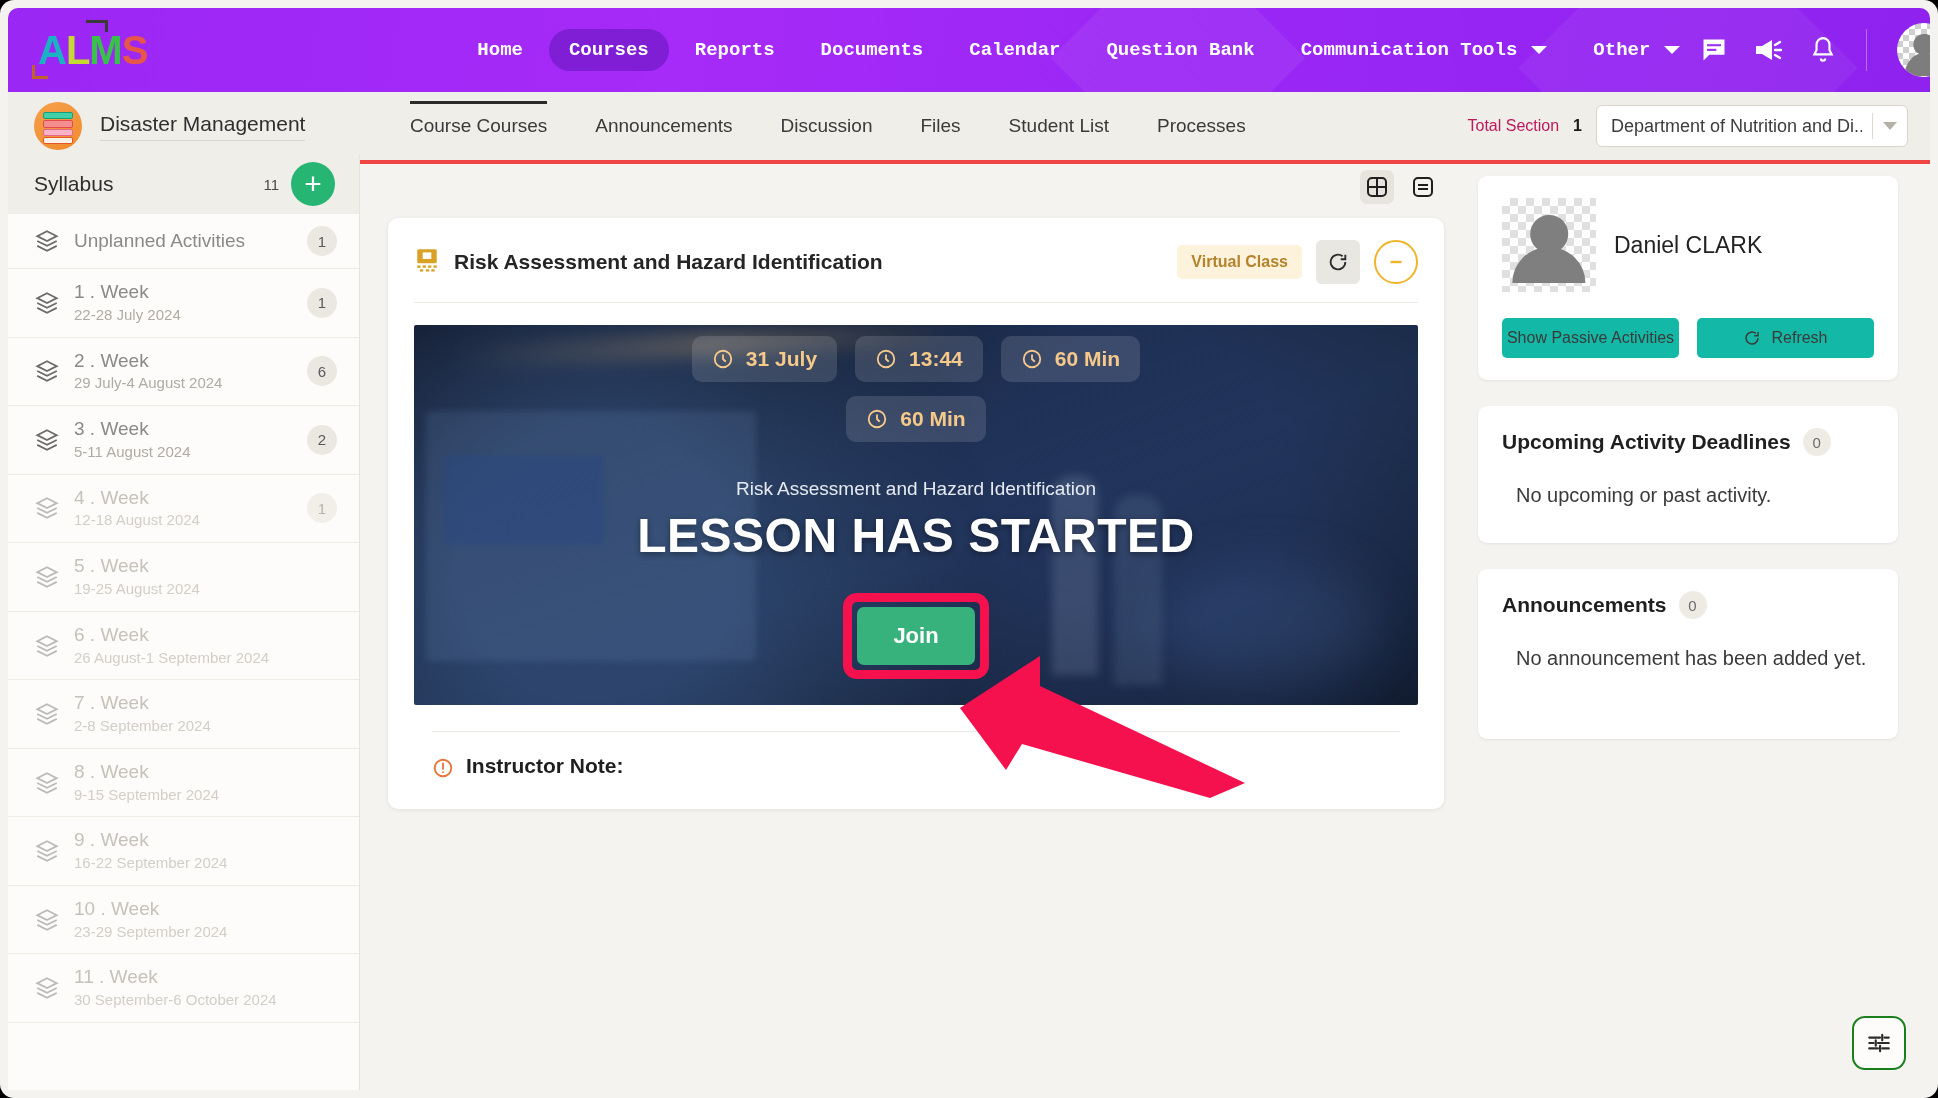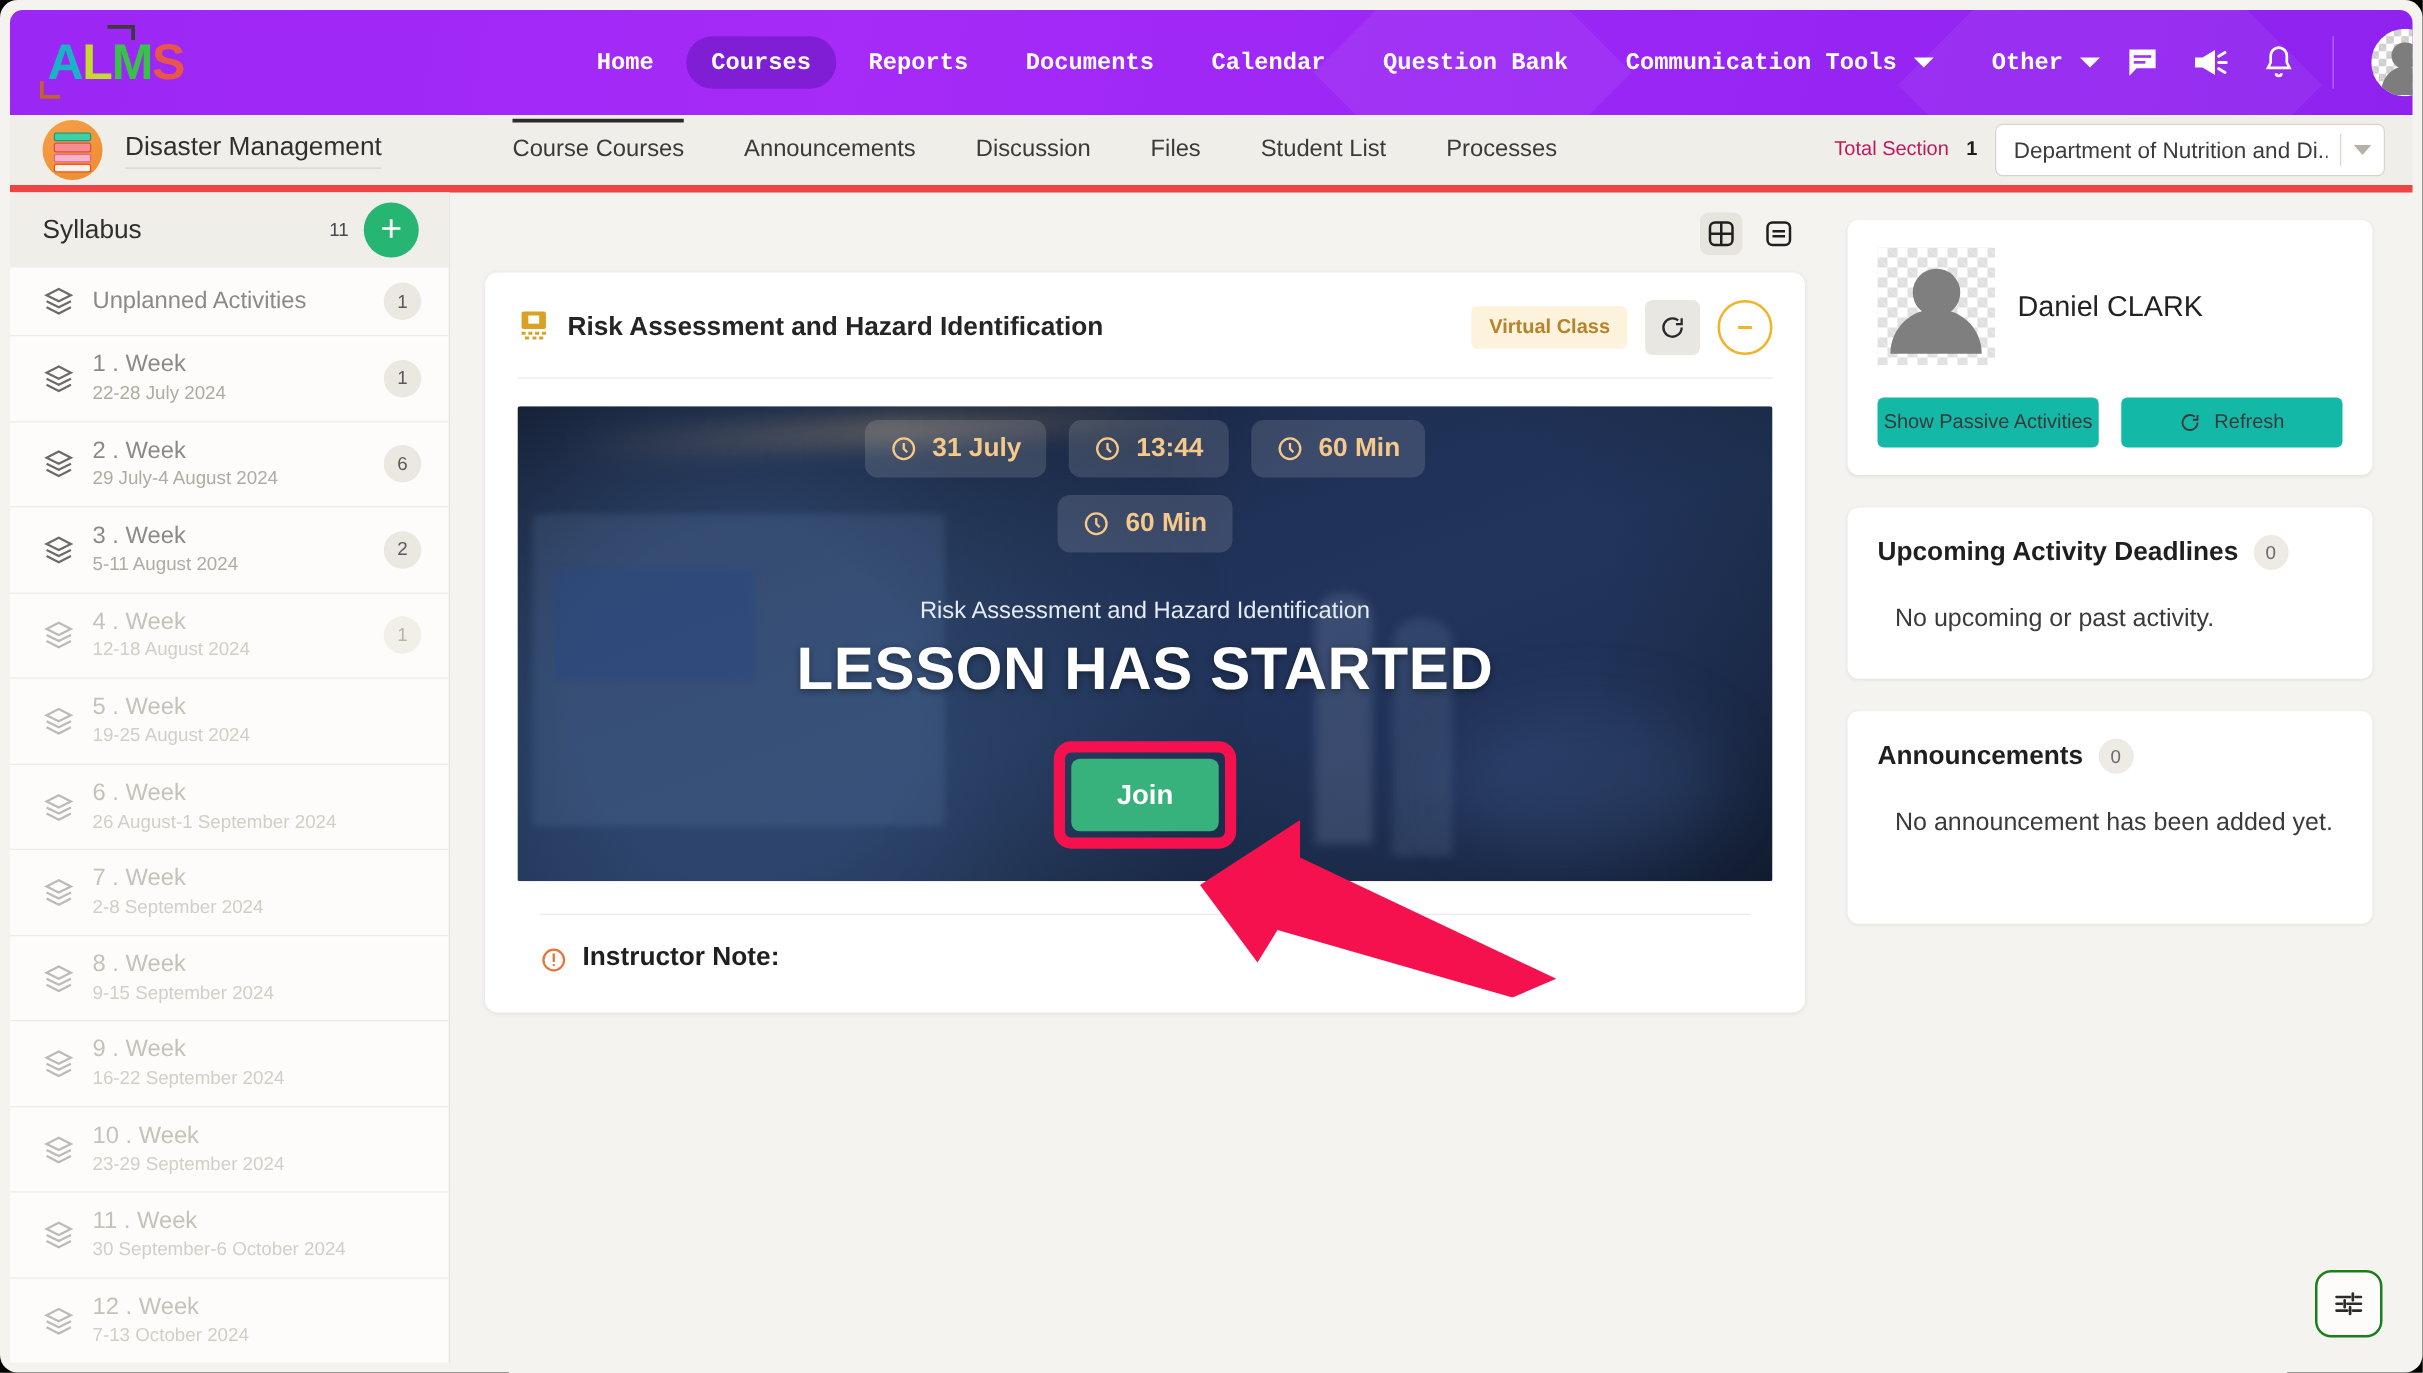--- a/index.html
+++ b/index.html
@@ -59,23 +59,23 @@
     background-size:12px 12px; background-position:0 0,6px 6px; background-color:#fff;
     position:relative; flex:none;}
   .avatar-head{position:absolute;left:50%;top:20%;transform:translateX(-50%);width:40%;height:40%;border-radius:50%;background:#7d7d7d;}
   .avatar-body{position:absolute;left:50%;bottom:2%;transform:translateX(-50%);width:72%;height:42%;border-radius:50% 50% 0 0 /100% 100% 0 0;background:#7d7d7d;}
   .usermeta{ color:#fff; line-height:1.15; }
   .username{ font-size:19px; font-weight:bold; }
   .userrole{ font-size:15px; font-weight:600; color:#e8d7fb; }
 
   
   .coursebar {
-    position:absolute; top:92px; left:8px; right:8px; height:62px;
+    position:absolute; top:92px; left:8px; right:8px; height:72px;
     background:#f0eee9; display:flex; align-items:center;
-    border-bottom:6px solid #ef4444;
+    border-bottom:4px solid #ef4444;
   }
   .course-ident{ display:flex; align-items:center; gap:18px; margin-left:26px; width:340px; }
   .course-icon{
     width:48px;height:48px;border-radius:50%;
     background:linear-gradient(150deg,#f6a04a,#ef8b2e); position:relative; flex:none;
   }
   .book{position:absolute;left:9px;border-radius:2px;}
   .b1{top:10px;width:30px;height:7px;background:#3fd0a8;border:1.5px solid #169d79;}
   .b2{top:18px;width:30px;height:8px;background:#f58e8e;border:1.5px solid #e04b4b;}
   .b3{top:27px;width:30px;height:7px;background:#f9b3c8;border:1.5px solid #e8638c;}
@@ -466,33 +466,20 @@
               <path d="M12 3l9 4.5-9 4.5-9-4.5L12 3z"></path>
               <path d="M3 12l9 4.5 9-4.5"></path>
               <path d="M3 16.5L12 21l9-4.5"></path>
             </svg>
           </span>
           <span class="wk-body">
             <span class="wk-name" style="display: block;">11 . Week</span>
             <span class="wk-date" style="display: block;">30 September-6 October 2024</span>
           </span>
         </div>
-        <div class="wk faded">
-          <span class="wk-icon">
-            <svg width="26" height="26" viewBox="0 0 24 24" fill="none" stroke="#6b6b6b" stroke-width="1.6">
-              <path d="M12 3l9 4.5-9 4.5-9-4.5L12 3z"></path>
-              <path d="M3 12l9 4.5 9-4.5"></path>
-              <path d="M3 16.5L12 21l9-4.5"></path>
-            </svg>
-          </span>
-          <span class="wk-body">
-            <span class="wk-name" style="display: block;">12 . Week</span>
-            <span class="wk-date" style="display: block;">7-13 October 2024</span>
-          </span>
-        </div>
       </div>
   </div>
 
   <div class="main">
     <div class="view-toggles">
       <div class="vt active">
         <svg width="24" height="24" viewBox="0 0 24 24" fill="none" stroke="#1f1f1f" stroke-width="2">
             <rect x="3" y="3" width="18" height="18" rx="4"></rect>
             <path d="M12 3v18M3 12h18"></path>
           </svg>

